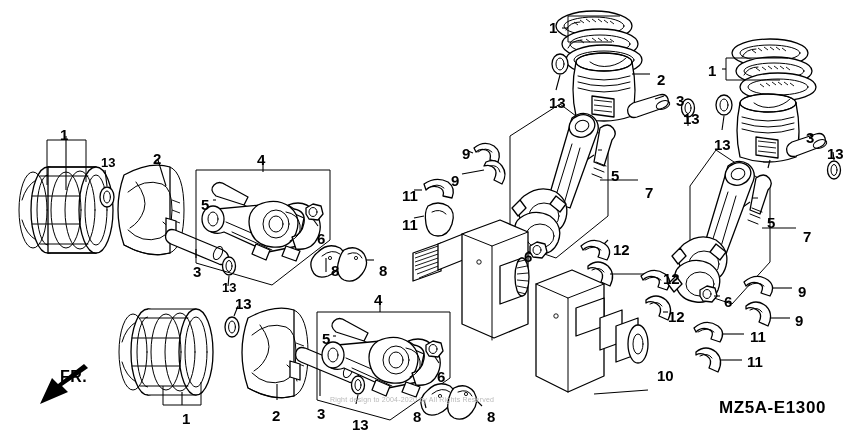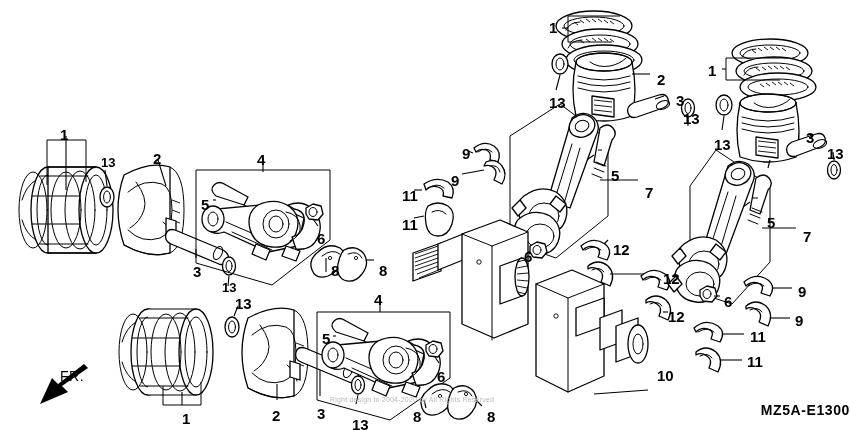--- a/index.html
+++ b/index.html
@@ -3,23 +3,23 @@
 <meta charset="utf-8">
 <style>
   html,body{margin:0;padding:0;background:#fff;}
   body{width:850px;height:430px;overflow:hidden;
        font-family:"Liberation Sans",sans-serif;color:#000;}
   #sheet{position:relative;width:850px;height:430px;background:#fff;}
   svg#art{position:absolute;left:0;top:0;width:850px;height:430px;}
   .cal{position:absolute;font-weight:bold;font-size:15px;line-height:1;
        color:#000;white-space:nowrap;}
   .cal.sm{font-size:13px;}
-  .partno{position:absolute;right:0;bottom:12px;font-size:14px;
+  .partno{position:absolute;right:24px;bottom:12px;font-size:17px;
           font-weight:bold;letter-spacing:.6px;font-family:"Liberation Sans",sans-serif;}
-  .frmark{position:absolute;left:60px;top:368px;font-size:14px;font-weight:normal;
+  .frmark{position:absolute;left:60px;top:368px;font-size:16px;font-weight:bold;
           letter-spacing:.5px;}
   .wm{position:absolute;left:330px;top:396px;font-size:7px;color:#b9b9b9;
       letter-spacing:.2px;white-space:nowrap;}
 </style>
 </head>
 <body>
 
 <div id="sheet">
 
 <svg id="art" viewBox="0 0 850 430">

